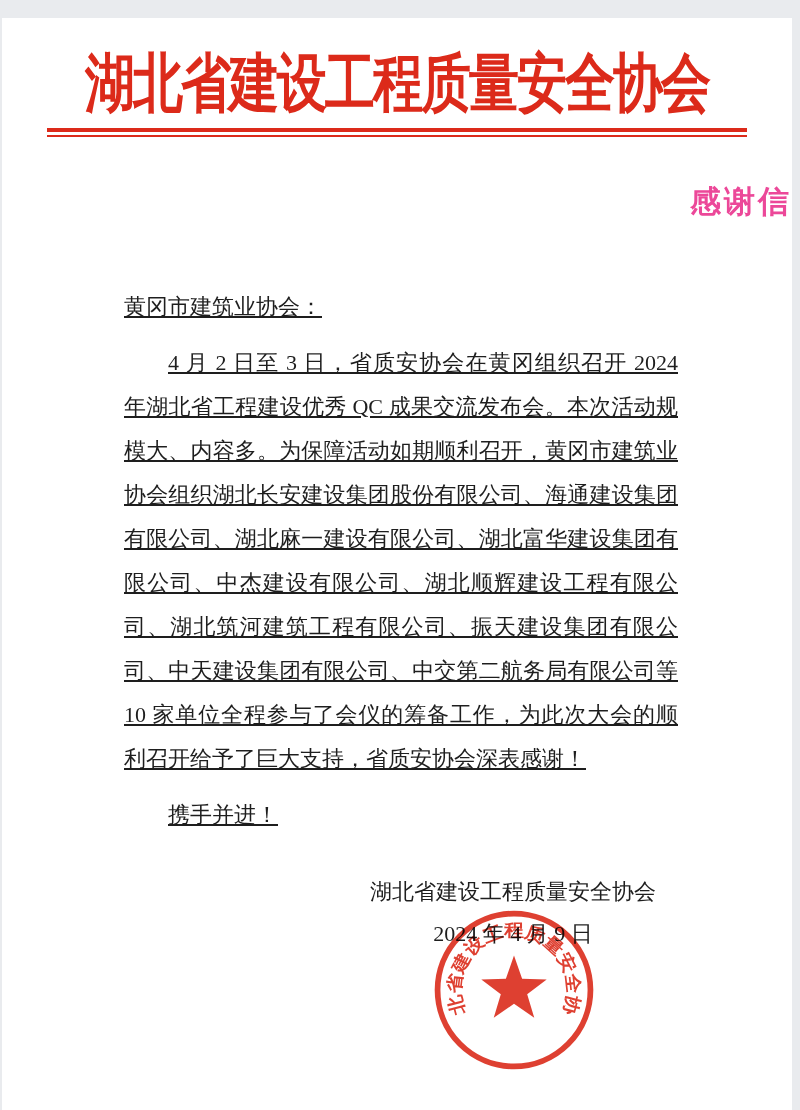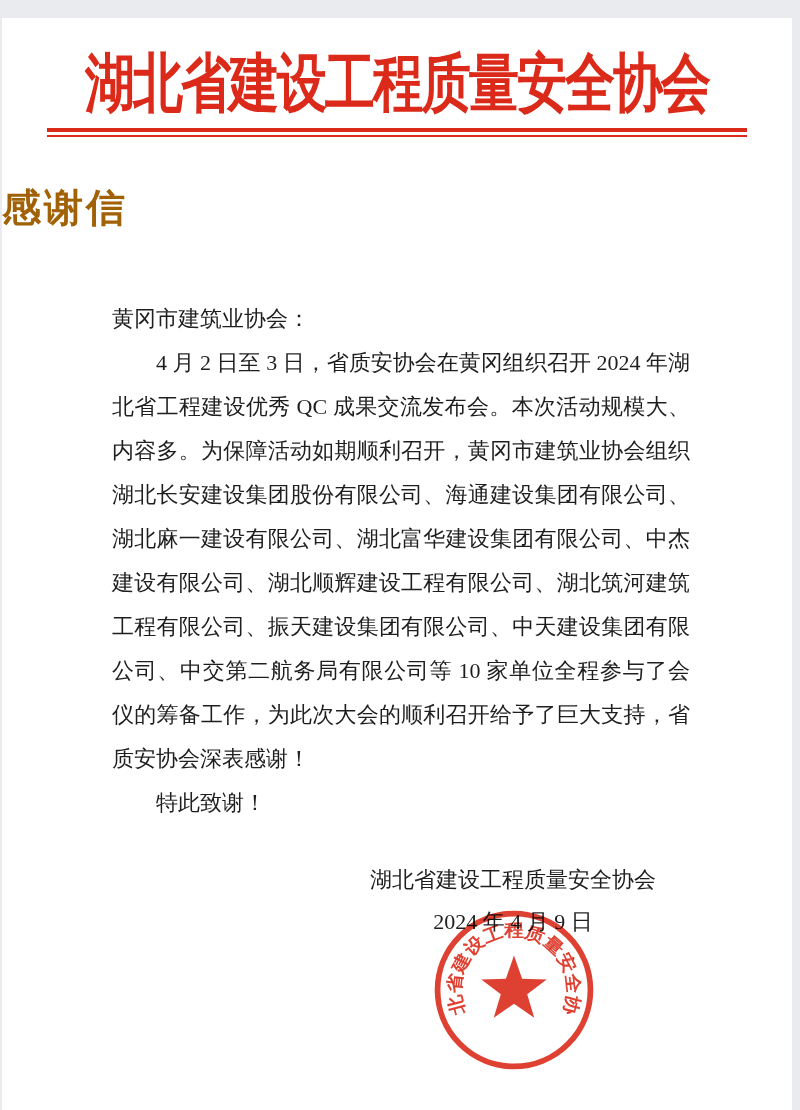--- a/index.html
+++ b/index.html
@@ -38,40 +38,41 @@
   }
   .rule {
     width: 700px;
     margin: 14px auto 0 auto;
   }
   .rule .thick { height: 4px; background: #dc2a1a; }
   .rule .thin  { height: 2px; background: #dc2a1a; margin-top: 3px; }
   
   .letter-title {
     margin-top: 44px;
-    text-align: left;
-    font-size: 39px;
+    text-align: right;
+    font-size: 31px;
     font-weight: bold;
     letter-spacing: 3px;
-    color: #a16207;
+    color: #ec4899;
   }
   
   .letter-body {
     margin: 62px 102px 0 110px;
     font-size: 22px;
     line-height: 44px;
     color: #1e1e1e;
     text-align: justify;
   }
   .salutation {
     margin-bottom: 0;
   }
   .para {
     text-indent: 2em;
-    margin: 0;
+    margin: 12px;
+    text-decoration: underline;
   }
   
   .signature {
     margin-top: 40px;
     margin-right: 136px;
     text-align: right;
     font-size: 22px;
     color: #1e1e1e;
   }
   .sig-block {
@@ -115,21 +116,21 @@
   <div class="rule">
     <div class="thick"></div>
     <div class="thin"></div>
   </div>
 
   <div class="letter-title">感谢信</div>
 
   <div class="letter-body">
     <p class="salutation para" style="text-indent:0;">黄冈市建筑业协会：</p>
     <p class="para">4 月 2 日至 3 日，省质安协会在黄冈组织召开 2024 年湖北省工程建设优秀 QC 成果交流发布会。本次活动规模大、内容多。为保障活动如期顺利召开，黄冈市建筑业协会组织湖北长安建设集团股份有限公司、海通建设集团有限公司、湖北麻一建设有限公司、湖北富华建设集团有限公司、中杰建设有限公司、湖北顺辉建设工程有限公司、湖北筑河建筑工程有限公司、振天建设集团有限公司、中天建设集团有限公司、中交第二航务局有限公司等 10 家单位全程参与了会仪的筹备工作，为此次大会的顺利召开给予了巨大支持，省质安协会深表感谢！</p>
-    <p class="para">特此致谢！</p>
+    <p class="para">携手并进！</p>
   </div>
 
   <div class="signature">
     <span class="sig-block">
       <span class="sig-org">湖北省建设工程质量安全协会</span>
       <span class="sig-date">2024 年 4 月 9 日</span>
     </span>
   </div>
 
   <div class="seal">

